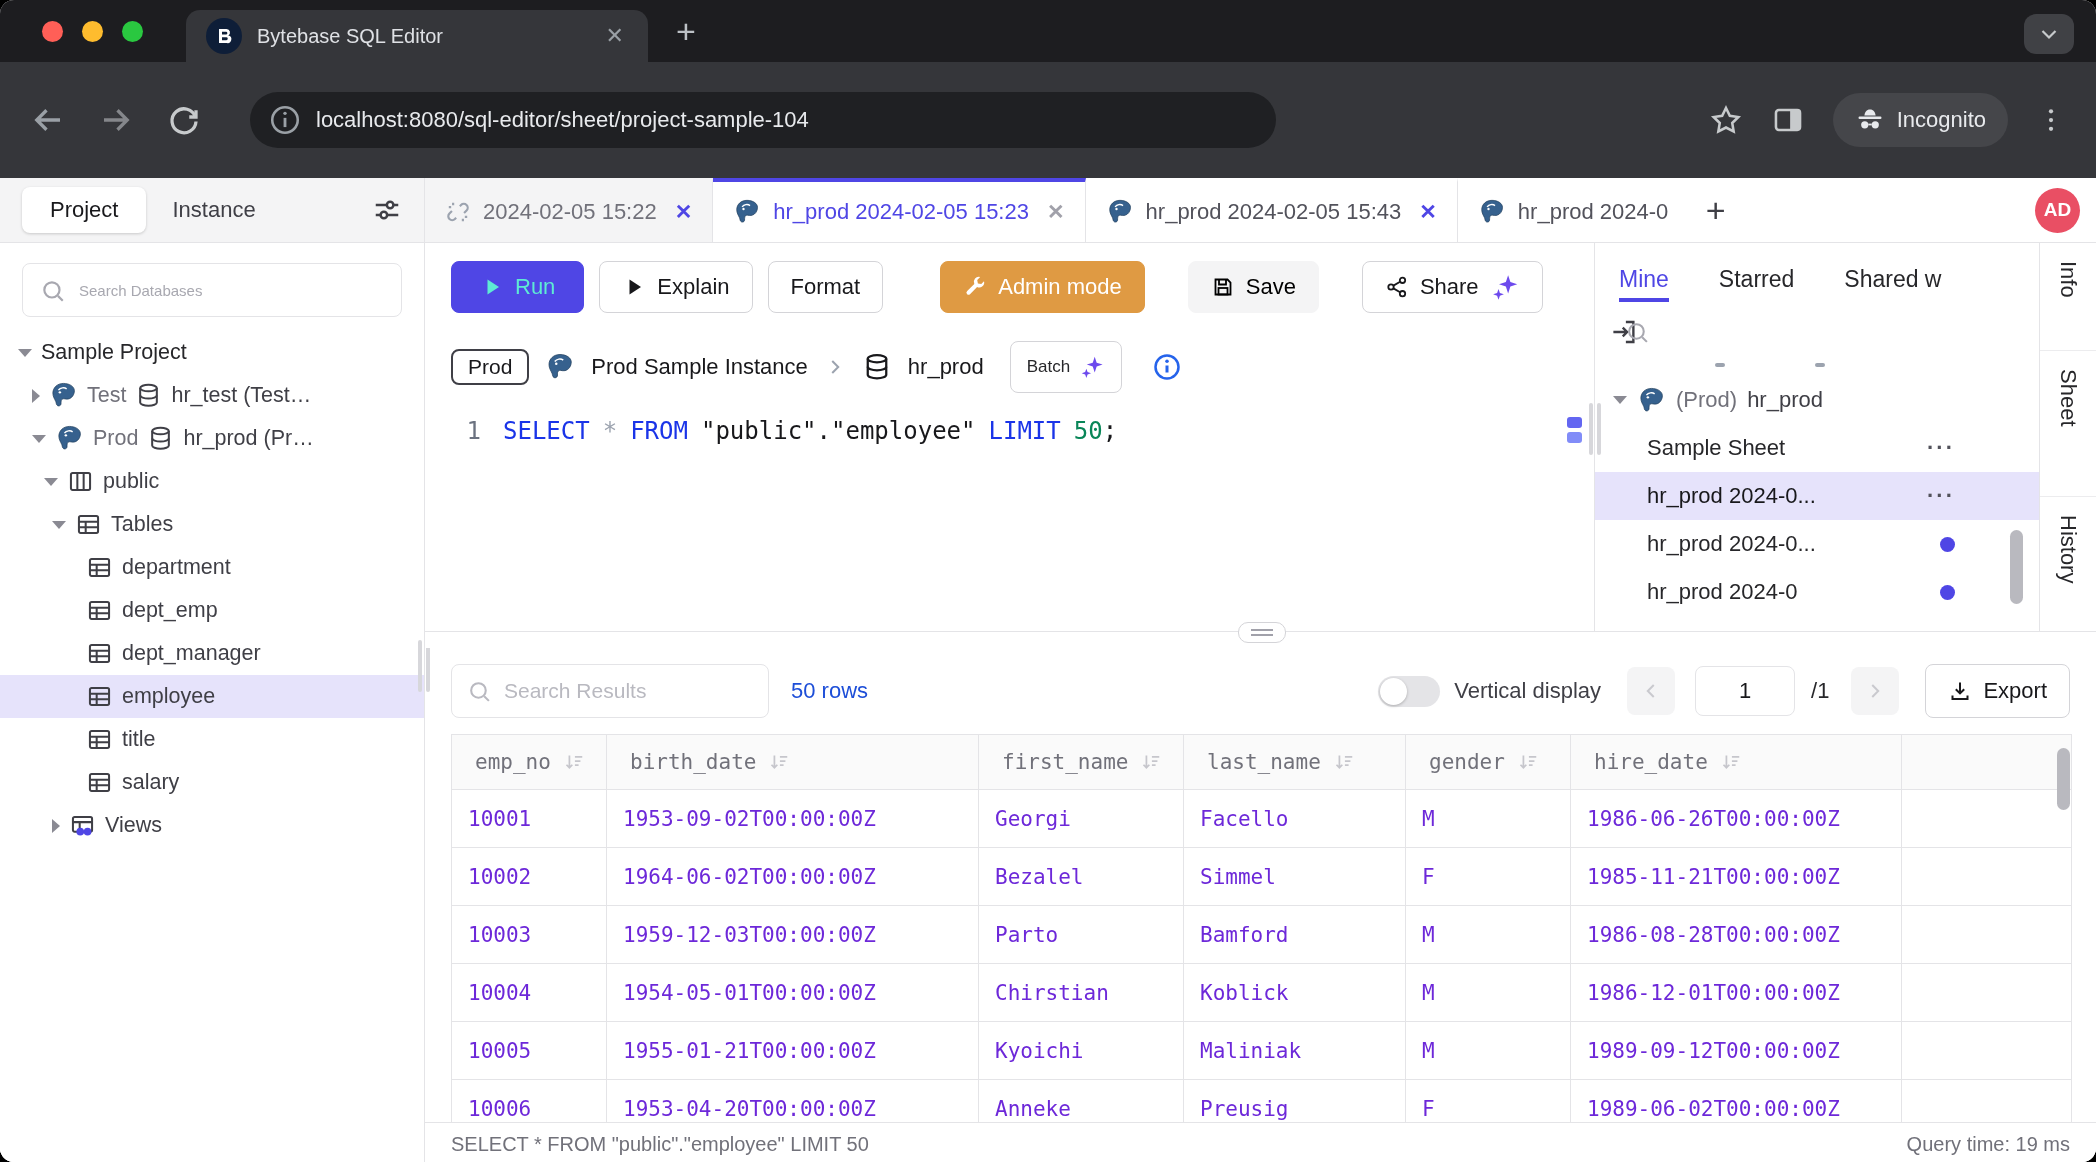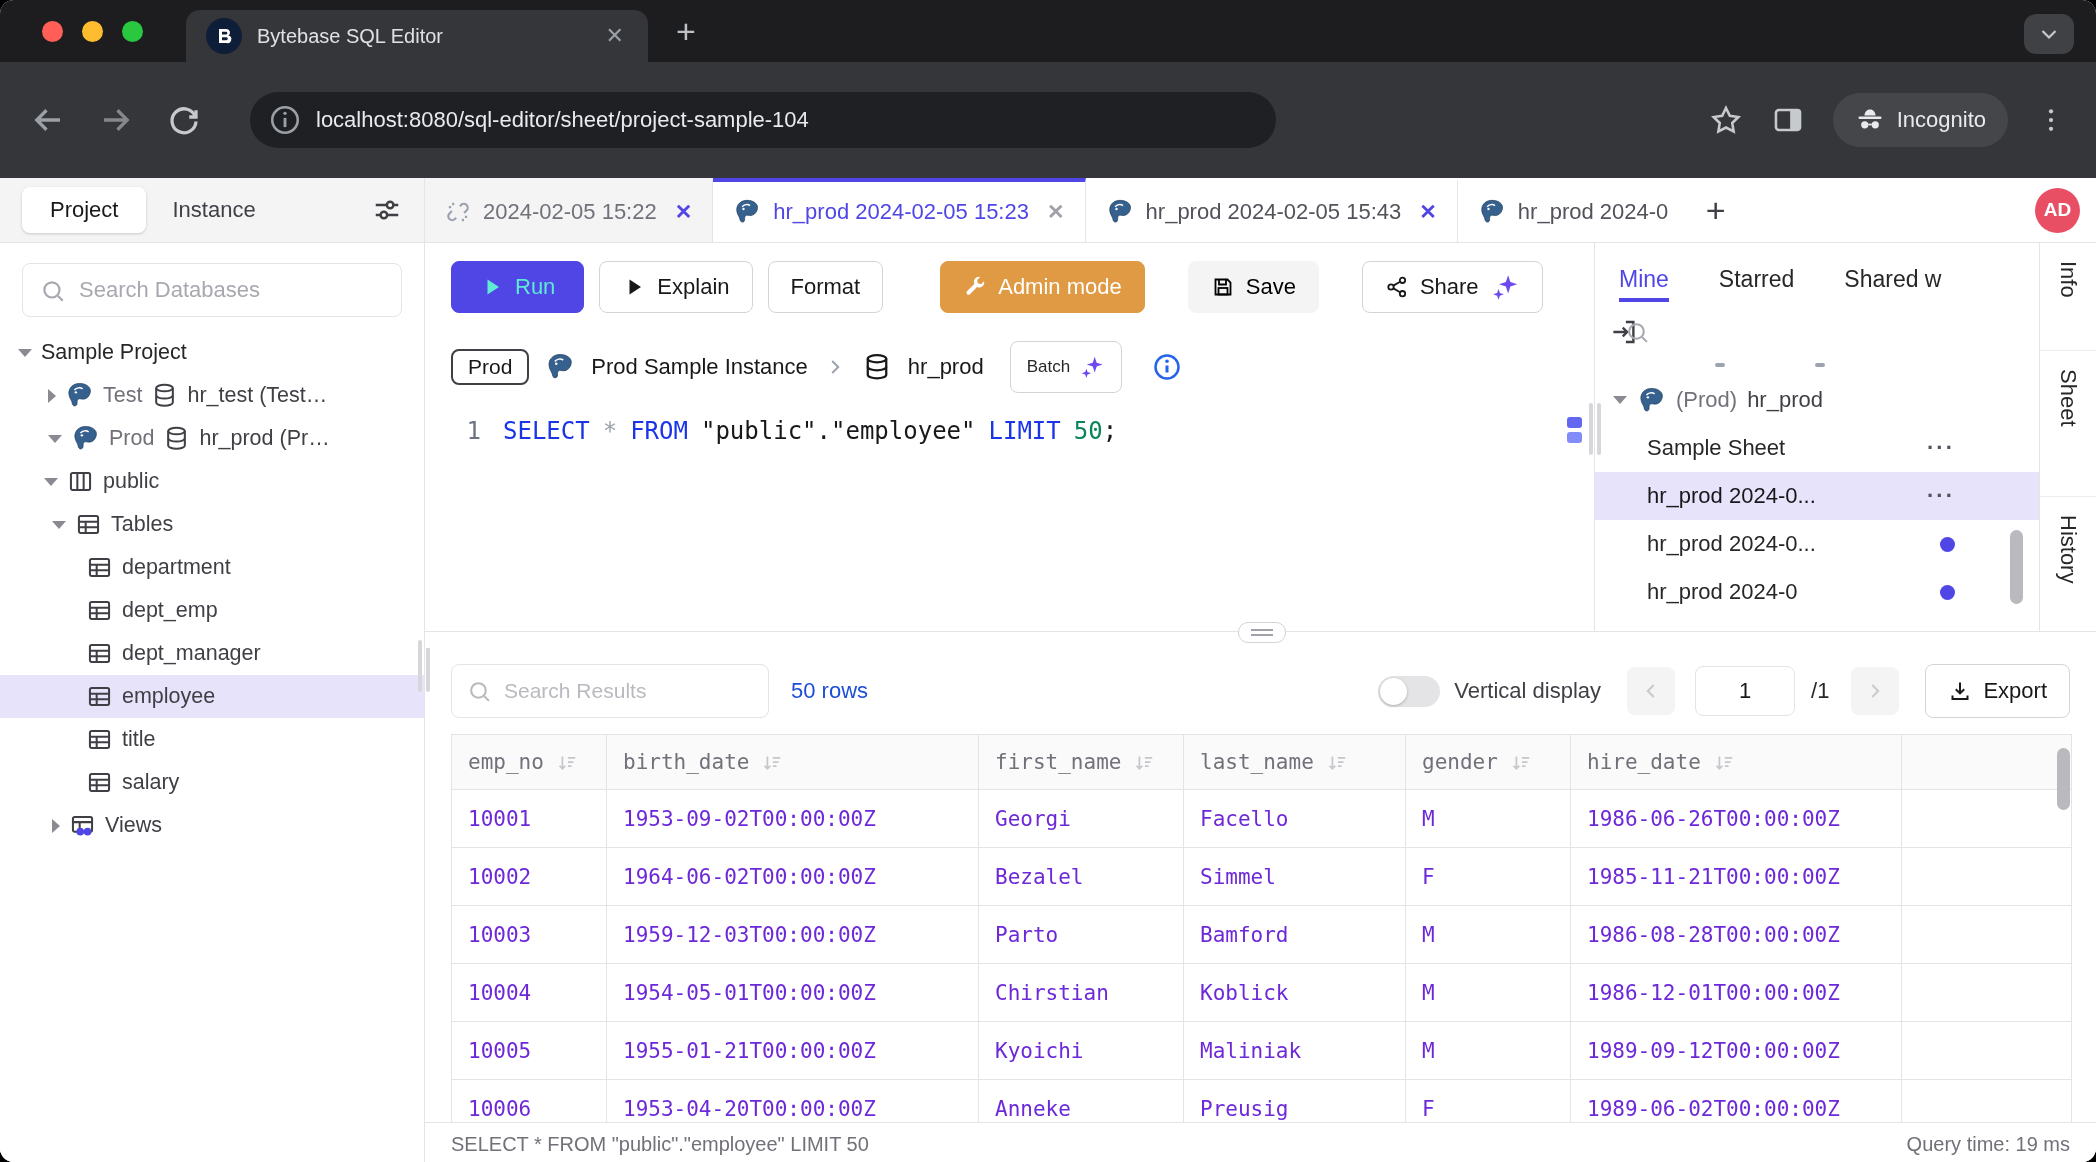--- a/index.html
+++ b/index.html
@@ -26,33 +26,33 @@
   .incog{height:54px;background:#45464a;border-radius:27px;display:flex;align-items:center;gap:12px;padding:0 22px;color:#e8eaed;font-size:22px;}
 
   
   .app{display:flex;height:984px;background:#fff;}
   .sidebar{width:424px;flex:none;border-right:1px solid #e4e4e7;display:flex;flex-direction:column;position:relative;background:#fff;}
   .sidebar-header{height:64px;flex:none;background:#f4f4f5;border-bottom:1px solid #e4e4e7;display:flex;align-items:center;padding:0 22px;}
   .seg-pill{background:#fff;border-radius:8px;padding:10px 28px;font-size:22px;color:#18181b;font-weight:500;box-shadow:0 1px 3px rgba(0,0,0,.18);}
   .seg-plain{font-size:22px;color:#3f3f46;padding:10px 26px;}
   .sliders{margin-left:auto;width:30px;height:30px;}
   .search-wrap{margin:20px 22px 8px 22px;position:relative;}
-  .search-wrap input{width:100%;height:54px;box-sizing:border-box;border:1px solid #e4e4e7;border-radius:8px;font-size:22px;color:#18181b;padding:0 12px 0 56px;outline:none;font-family:"Liberation Sans",sans-serif;}
+  .search-wrap input{width:100%;height:54px;box-sizing:border-box;border:1px solid #e4e4e7;border-radius:8px;font-size:15px;color:#18181b;padding:0 12px 0 56px;outline:none;font-family:"Liberation Sans",sans-serif;}
   .search-wrap input::placeholder{color:#a8a8b0;}
   .search-glass{position:absolute;left:18px;top:15px;width:26px;height:26px;color:#a8a8b0;}
   .tree{font-size:21.5px;color:#3f3f46;margin-top:6px;}
   .trow{height:43px;display:flex;align-items:center;gap:9px;white-space:nowrap;overflow:hidden;}
   .trow.selected{background:#e6e3fb;}
   .arr-d{width:0;height:0;border-left:7px solid transparent;border-right:7px solid transparent;border-top:8px solid #8a8a93;flex:none;}
   .arr-r{width:0;height:0;border-top:7px solid transparent;border-bottom:7px solid transparent;border-left:8px solid #8a8a93;flex:none;}
   .ti{width:27px;height:27px;flex:none;color:#3f3f46;}
   .pgi{width:29px;height:29px;flex:none;position:relative;}
   .env-name{color:#71717a;}
   .tree-dark{color:#27272a;}
-  .p0{padding-left:18px}.p1{padding-left:48px}.p2{padding-left:44px}.p3{padding-left:52px}.p4{padding-left:86px}
+  .p0{padding-left:18px}.p1{padding-left:32px}.p2{padding-left:44px}.p3{padding-left:52px}.p4{padding-left:86px}
   .drag-v{position:absolute;right:-6px;top:462px;display:flex;gap:4px;}
   .drag-v i{display:block;width:4px;height:52px;background:#d7d7db;border-radius:2px;}
 
   .main{flex:1;display:flex;flex-direction:column;min-width:0;}
   
   .tabs-row{height:64px;flex:none;background:#fff;border-bottom:1px solid #e4e4e7;display:flex;align-items:stretch;}
   .stab{display:flex;align-items:center;gap:12px;padding:0 20px;font-size:22px;color:#71717a;border-right:1px solid #e4e4e7;border-top:4px solid transparent;box-sizing:border-box;white-space:nowrap;}
   .stab.grey{background:#f4f4f5;}
   .stab.active{background:#fff;color:#4f46e5;border-top-color:#4f46e5;font-weight:500;}
   .stab .x{font-size:21px;font-weight:600;margin-left:6px;}
@@ -133,21 +133,21 @@
   .pg-total{font-size:22px;color:#27272a;margin-left:16px;}
   .pg-next{margin-left:22px;}
   .btn-export{margin-left:26px;height:54px;}
   .res-table{flex:1;overflow:hidden;padding-left:26px;position:relative;}
   table.grid{border-collapse:collapse;table-layout:fixed;width:1620px;border:1px solid #e4e4e7;}
   table.grid col.c0{width:155px}table.grid col.c1{width:372px}table.grid col.c2{width:205px}
   table.grid col.c3{width:222px}table.grid col.c4{width:165px}table.grid col.c5{width:331px}table.grid col.c6{width:170px}
   table.grid th{height:54px;background:#fafafa;border-right:1px solid #e4e4e7;border-bottom:1px solid #e4e4e7;font-family:"DejaVu Sans Mono",monospace;font-size:21px;font-weight:400;color:#71717a;text-align:left;padding:0 0 0 16px;white-space:nowrap;}
   table.grid th:last-child,table.grid td:last-child{border-right:none;}
   table.grid td{height:57px;border-right:1px solid #e4e4e7;border-bottom:1px solid #e4e4e7;font-family:"DejaVu Sans Mono",monospace;font-size:21px;color:#6d28d9;padding:0 0 0 16px;white-space:nowrap;}
-  .th-in{display:flex;align-items:flex-end;gap:12px;}
+  .th-in{display:flex;align-items:center;gap:12px;margin-left:7px;}
   .sort-ic{width:22px;height:22px;color:#c6c6cc;flex:none;}
   .tbl-scroll{position:absolute;right:26px;top:14px;width:13px;height:62px;border-radius:7px;background:#b9b9bf;}
 
   .status-bar{height:42px;flex:none;border-top:1px solid #e4e4e7;display:flex;align-items:center;padding:0 26px;font-size:20px;color:#71717a;background:#fff;}
   .status-sql{flex:1;white-space:nowrap;overflow:hidden;}
   .status-time{white-space:nowrap;}
   svg{display:block;}
 </style>
 </head>
 <body>

